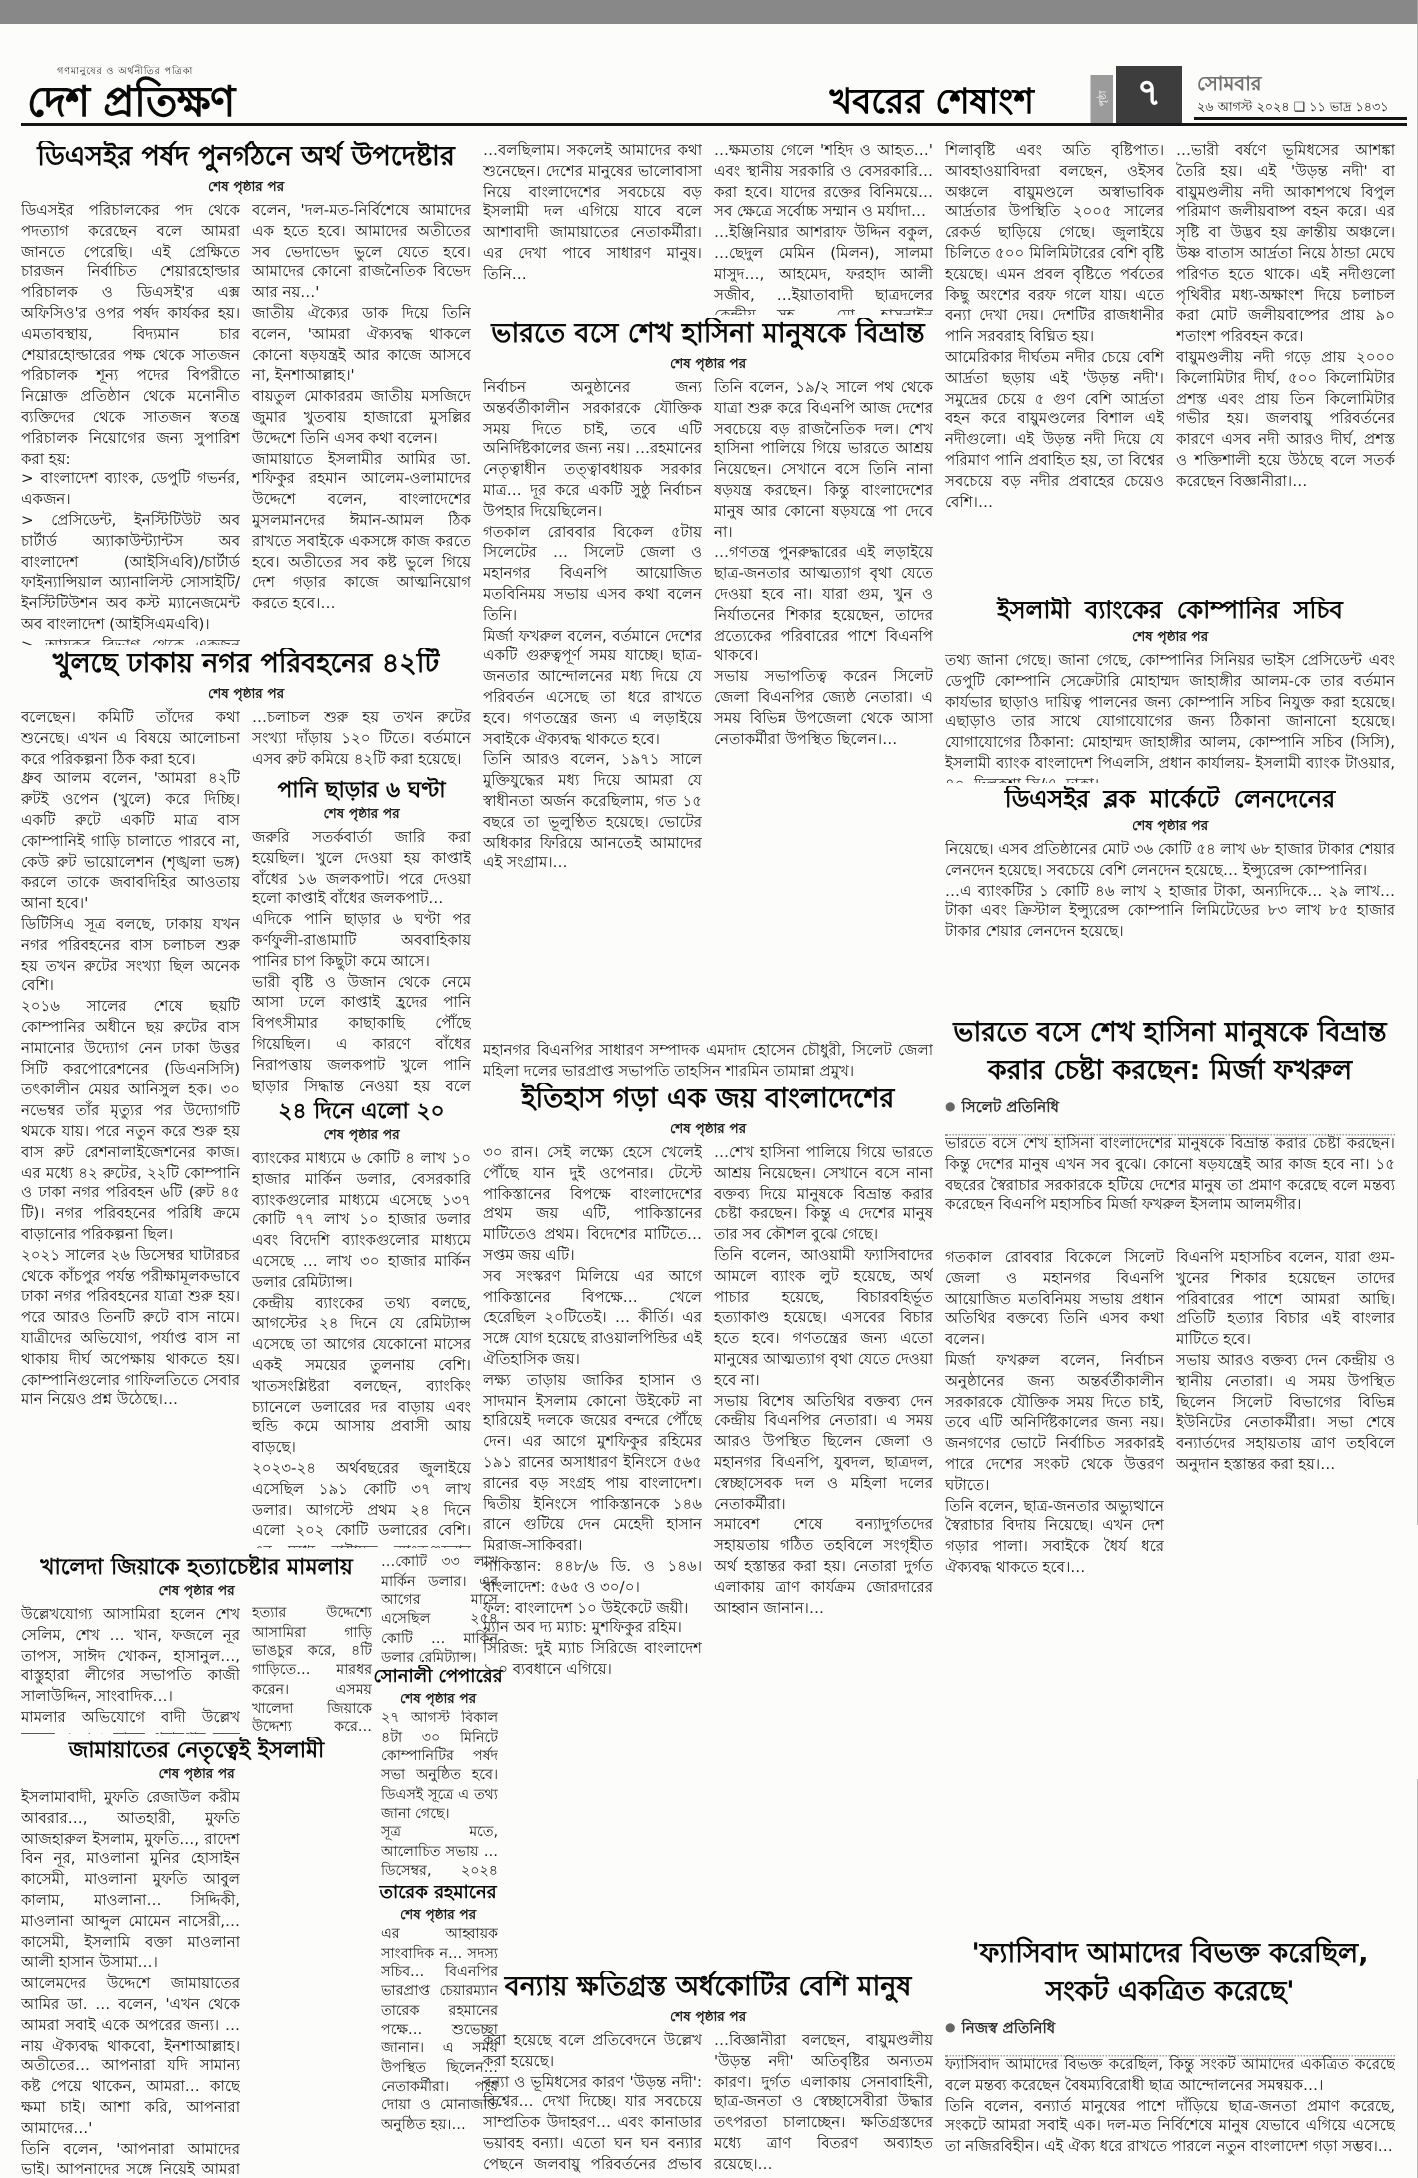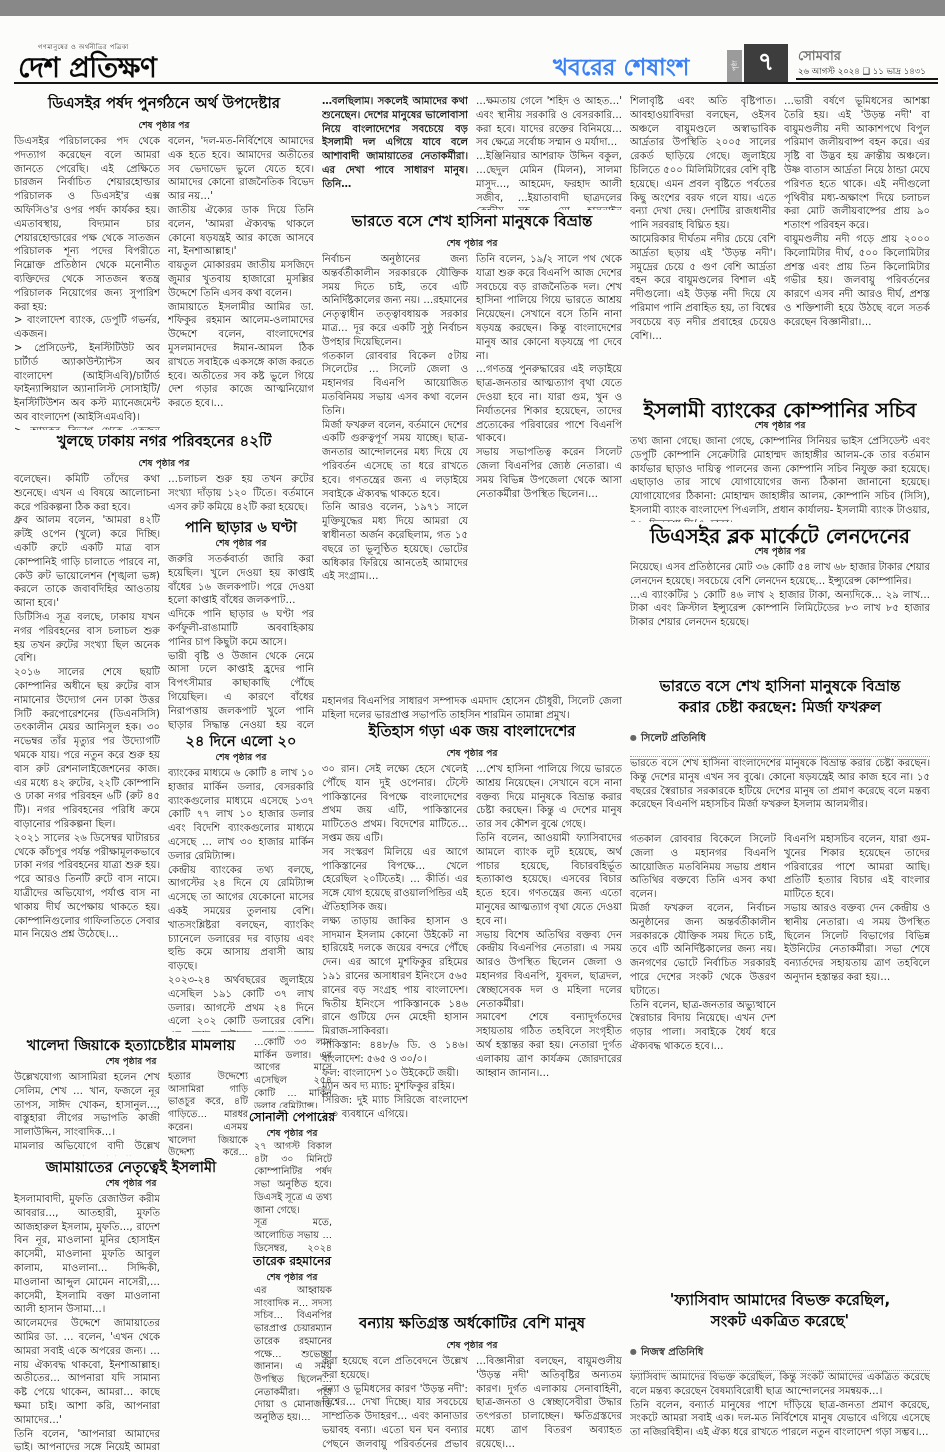--- a/index.html
+++ b/index.html
@@ -4,38 +4,38 @@
 <style>
   html,body{margin:0;padding:0;background:#888;}
   #page{
     position:relative;width:945px;height:1452px;background:#fcfcfa;
     font-family:"DejaVu Sans",sans-serif;color:#141414;overflow:hidden;
     margin:16px auto;
   }
   .blk{position:absolute;overflow:hidden;}
   
   .hl{font-weight:bold;text-align:center;line-height:1.25;color:#0c0c0c;}
-  .hl-xl{font-size:15px;}
-  .hl-l{font-size:20px;}
+  .hl-xl{font-size:18px;}
+  .hl-l{font-size:16px;font-family:Liberation Mono, monospace;}
   .hl-m{font-size:14.5px;}
   .hl-s{font-size:12px;}
   .hl-2l{line-height:1.4;}
   .sub{font-weight:bold;text-align:center;font-size:9px;line-height:1.2;color:#222;}
   
   .body{
     font-size:10px;line-height:1.38;text-align:justify;white-space:pre-line;
     color:#1c1c1c;
   }
   .body-sm{font-size:9.5px;line-height:1.34;}
   .byline{font-size:10px;font-weight:bold;color:#333;border-bottom:1px dotted #9a9a9a;padding-bottom:6px;}
   .byline .dot{color:#666;font-size:8px;vertical-align:1px;margin-right:4px;}
   
   .masthead-tagline{position:absolute;left:38px;top:26px;font-size:6.5px;color:#333;letter-spacing:.5px;}
   .masthead{position:absolute;left:18px;top:30px;font-size:28px;font-weight:bold;color:#0a0a0a;letter-spacing:-0.5px;}
-  .section-title{position:absolute;left:553px;top:33px;font-size:23px;font-weight:bold;color:#3b82f6;text-align:center;}
+  .section-title{position:absolute;left:553px;top:33px;font-size:23px;font-weight:bold;color:#000000;text-align:center;}
   .page-label-box{position:absolute;left:727px;top:34px;width:15px;height:32px;background:#9b9b9b;color:#fff;
     display:flex;align-items:center;justify-content:center;font-size:6.5px;writing-mode:vertical-rl;transform:rotate(180deg);}
   .page-num-box{position:absolute;left:744px;top:28px;width:44px;height:38px;background:#3d3d3d;color:#fff;
     display:flex;align-items:center;justify-content:center;font-size:25px;font-weight:bold;}
   .day{position:absolute;left:798px;top:30px;font-size:13px;font-weight:bold;color:#737373;}
   .dateline{position:absolute;left:798px;top:49px;font-size:8.5px;color:#222;}
   .rule-main{position:absolute;left:14px;top:66px;width:924px;height:2px;background:#151515;}
   .rule-date{position:absolute;left:796px;top:62px;width:142px;height:2px;background:#151515;}
 </style>
 </head>
@@ -106,21 +106,21 @@
 
   <div class="blk hl hl-s" style="left:246px;top:1094px;width:92px;height:18px;">সোনালী পেপারের</div>
   <div class="blk sub" style="left:246px;top:1112px;width:92px;height:11px;">শেষ পৃষ্ঠার পর</div>
   <div class="blk body body-sm" style="left:254px;top:1124px;width:78px;height:112px;">২৭ আগস্ট বিকাল ৪টা ৩০ মিনিটে কোম্পানিটির পর্ষদ সভা অনুষ্ঠিত হবে। ডিএসই সূত্রে এ তথ্য জানা গেছে।
 সূত্র মতে, আলোচিত সভায় … ডিসেম্বর, ২০২৪ তারিখে সমাপ্ত দ্বিতীয় প্রান্তিক এবং ৩১ মার্চ… তারিখে সমাপ্ত তৃতীয় প্রান্তিকের অনিরীক্ষিত আর্থিক প্রতিবেদন পর্যালোচনা করা হবে। … প্রতিবেদন অনুমোদন করে প্রকাশ করবে কোম্পানিটি।</div>
 
   <div class="blk hl hl-s" style="left:246px;top:1238px;width:92px;height:18px;">তারেক রহমানের</div>
   <div class="blk sub" style="left:246px;top:1256px;width:92px;height:11px;">শেষ পৃষ্ঠার পর</div>
   <div class="blk body body-sm" style="left:254px;top:1268px;width:78px;height:180px;">এর আহ্বায়ক সাংবাদিক ন… সদস্য সচিব… বিএনপির ভারপ্রাপ্ত চেয়ারম্যান তারেক রহমানের পক্ষে… শুভেচ্ছা জানান। এ সময় উপস্থিত ছিলেন… নেতাকর্মীরা। পরে দোয়া ও মোনাজাত অনুষ্ঠিত হয়।…</div>
 
-  <div class="blk body" style="left:322px;top:78px;width:146px;height:116px;font-weight:bold;">…বলছিলাম। সকলেই আমাদের কথা শুনেছেন। দেশের মানুষের ভালোবাসা নিয়ে বাংলাদেশের সবচেয়ে বড় ইসলামী দল এগিয়ে যাবে বলে আশাবাদী জামায়াতের নেতাকর্মীরা। এর দেখা পাবে সাধারণ মানুষ। তিনি…</div>
+  <div class="blk body" style="left:322px;top:78px;width:146px;height:116px;">…বলছিলাম। সকলেই আমাদের কথা শুনেছেন। দেশের মানুষের ভালোবাসা নিয়ে বাংলাদেশের সবচেয়ে বড় ইসলামী দল এগিয়ে যাবে বলে আশাবাদী জামায়াতের নেতাকর্মীরা। এর দেখা পাবে সাধারণ মানুষ। তিনি…</div>
   <div class="blk body" style="left:476px;top:78px;width:146px;height:116px;">…ক্ষমতায় গেলে 'শহিদ ও আহত…' এবং স্থানীয় সরকারি ও বেসরকারি… করা হবে। যাদের রক্তের বিনিময়ে… সব ক্ষেত্রে সর্বোচ্চ সম্মান ও মর্যাদা…
 …ইঞ্জিনিয়ার আশরাফ উদ্দিন বকুল, …ছেদুল মেমিন (মিলন), সালমা মাসুদ…, আহমেদ, ফরহাদ আলী সজীব, …ইয়াতাবাদী ছাত্রদলের কেন্দ্রীয় সহ-… মো. হাসনাইন নাহিয়ান সজীবসহ…</div>
 
   <div class="blk hl hl-xl" style="left:322px;top:196px;width:300px;height:26px;">ভারতে বসে শেখ হাসিনা মানুষকে বিভ্রান্ত</div>
   <div class="blk sub" style="left:322px;top:222px;width:300px;height:12px;">শেষ পৃষ্ঠার পর</div>
   <div class="blk body" style="left:322px;top:236px;width:146px;height:440px;">নির্বাচন অনুষ্ঠানের জন্য অন্তর্বর্তীকালীন সরকারকে যৌক্তিক সময় দিতে চাই, তবে এটি অনির্দিষ্টকালের জন্য নয়। …রহমানের নেতৃত্বাধীন তত্ত্বাবধায়ক সরকার মাত্র… দূর করে একটি সুষ্ঠু নির্বাচন উপহার দিয়েছিলেন।
 গতকাল রোববার বিকেল ৫টায় সিলেটের … সিলেট জেলা ও মহানগর বিএনপি আয়োজিত মতবিনিময় সভায় এসব কথা বলেন তিনি।
 মির্জা ফখরুল বলেন, বর্তমানে দেশের একটি গুরুত্বপূর্ণ সময় যাচ্ছে। ছাত্র-জনতার আন্দোলনের মধ্য দিয়ে যে পরিবর্তন এসেছে তা ধরে রাখতে হবে। গণতন্ত্রের জন্য এ লড়াইয়ে সবাইকে ঐক্যবদ্ধ থাকতে হবে।
 তিনি আরও বলেন, ১৯৭১ সালে মুক্তিযুদ্ধের মধ্য দিয়ে আমরা যে স্বাধীনতা অর্জন করেছিলাম, গত ১৫ বছরে তা ভূলুণ্ঠিত হয়েছে। ভোটের অধিকার ফিরিয়ে আনতেই আমাদের এই সংগ্রাম।…</div>
   <div class="blk body" style="left:476px;top:236px;width:146px;height:440px;">তিনি বলেন, ১৯/২ সালে পথ থেকে যাত্রা শুরু করে বিএনপি আজ দেশের সবচেয়ে বড় রাজনৈতিক দল। শেখ হাসিনা পালিয়ে গিয়ে ভারতে আশ্রয় নিয়েছেন। সেখানে বসে তিনি নানা ষড়যন্ত্র করছেন। কিন্তু বাংলাদেশের মানুষ আর কোনো ষড়যন্ত্রে পা দেবে না।

